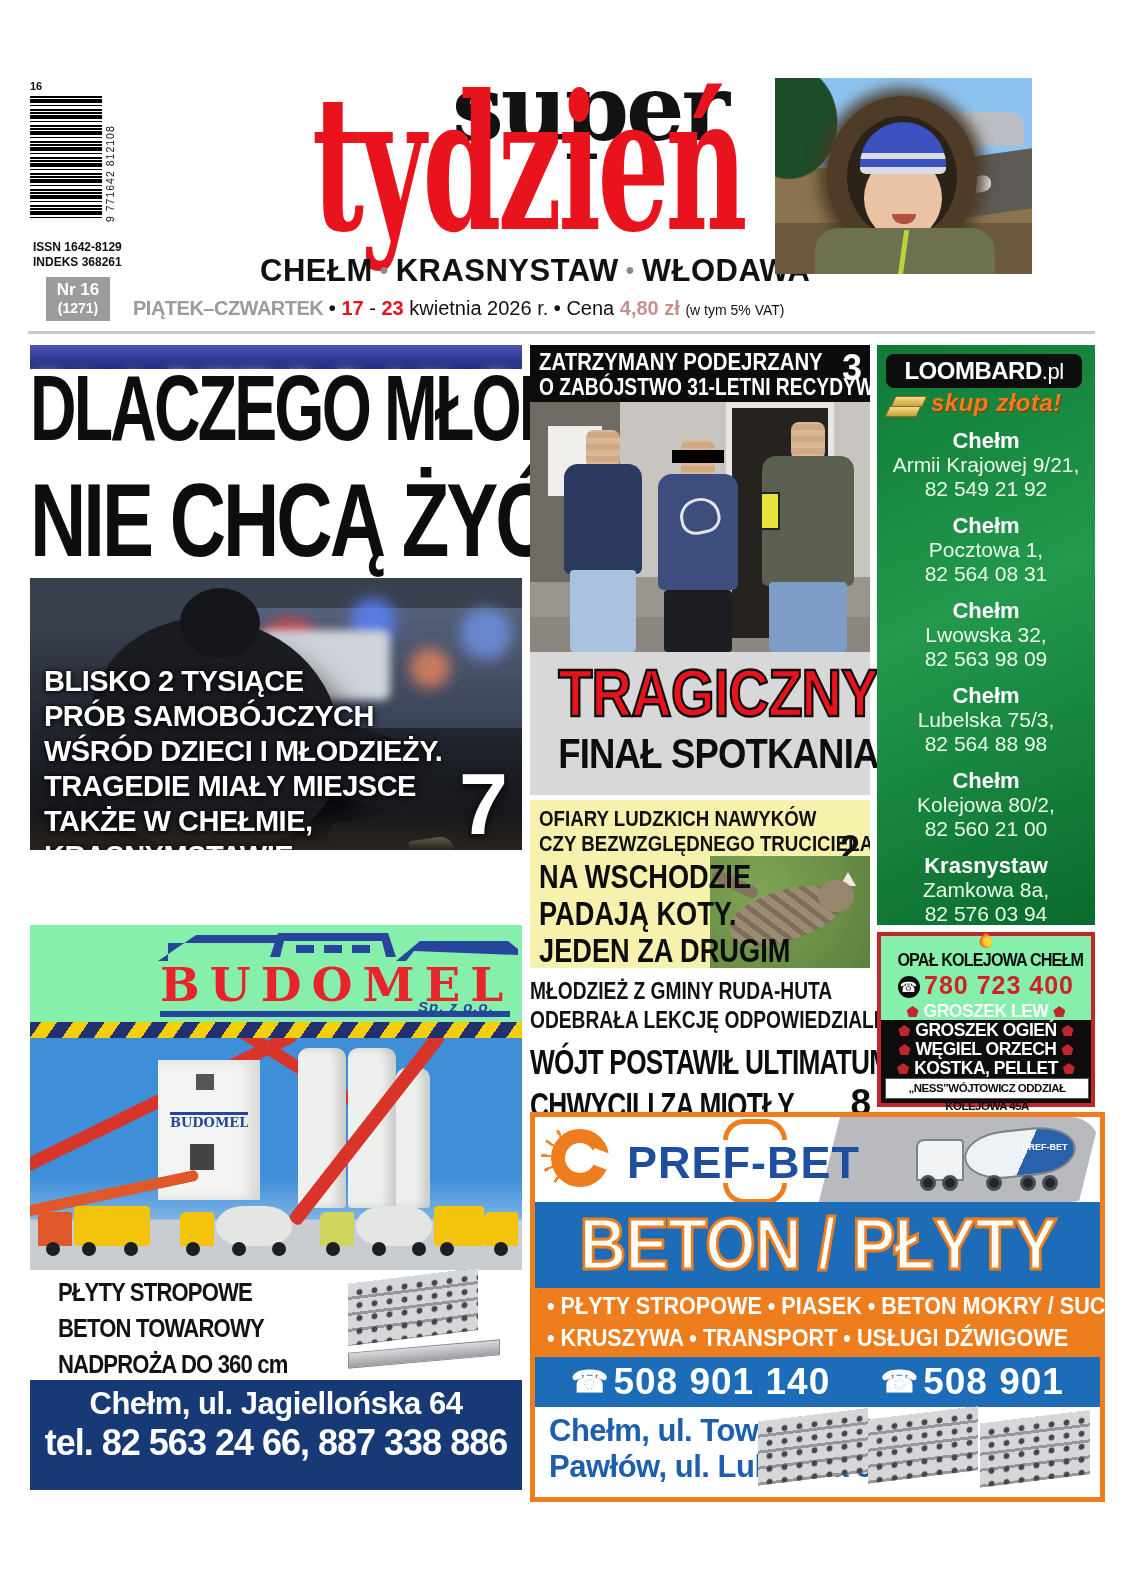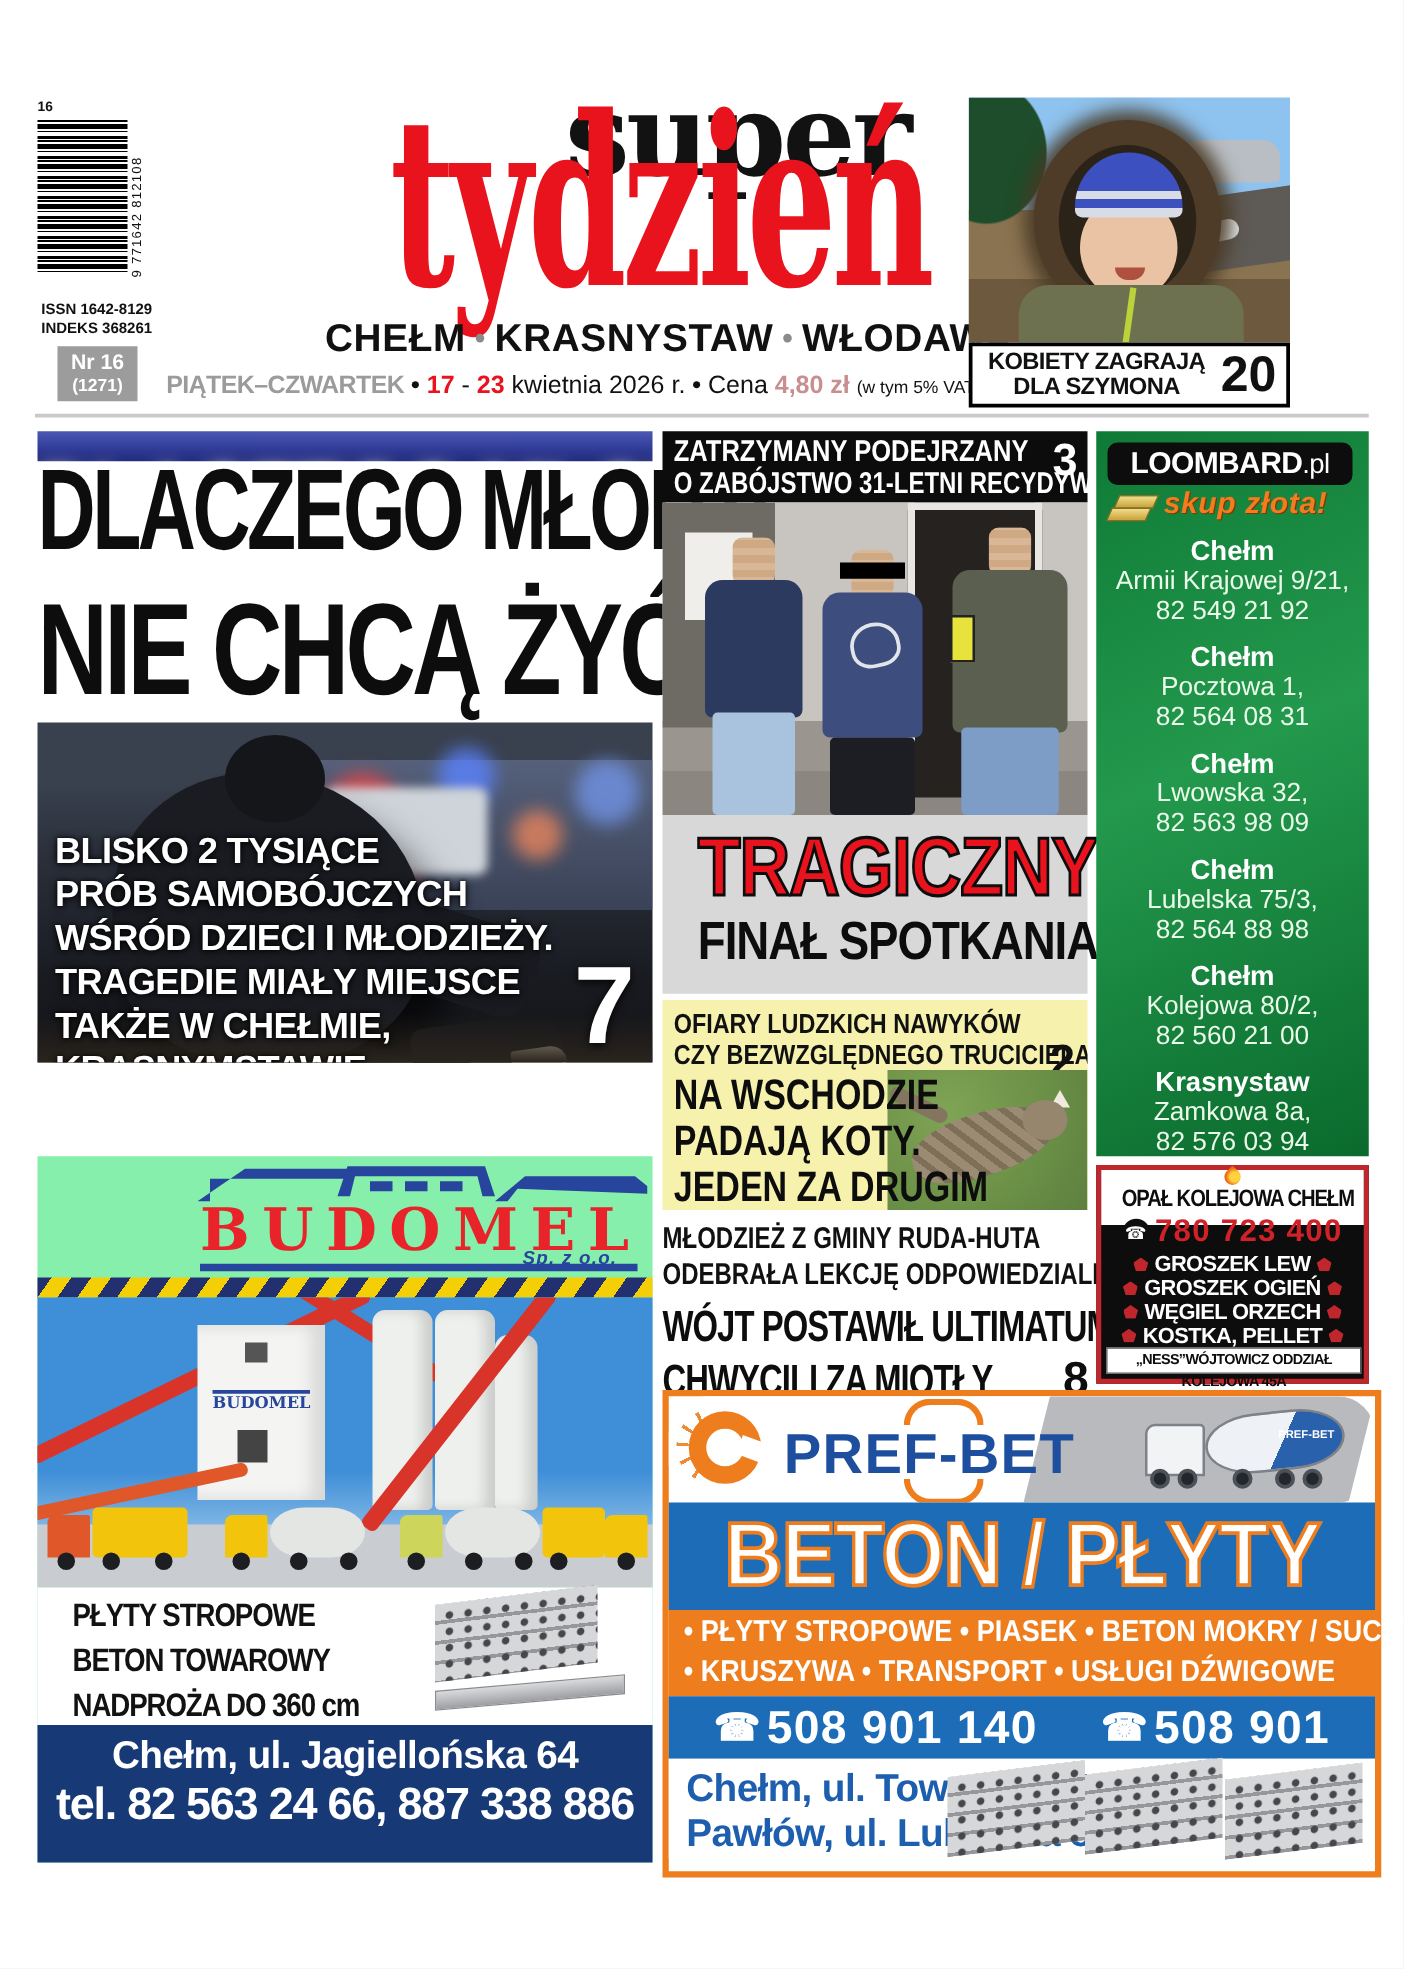--- a/index.html
+++ b/index.html
@@ -235,21 +235,21 @@
   .gold-bars i:nth-child(1){left:0;top:11px;}
   .gold-bars i:nth-child(2){left:6px;top:1px;}
   .lb-list{position:absolute;left:0;top:84px;width:100%;text-align:center;color:#fff;}
   .lb-item{margin-bottom:13px;}
   .lb-city{font-size:22px;font-weight:bold;line-height:24px;}
   .lb-line{font-size:21px;line-height:24px;color:#eafbea;font-weight:normal;}
 
   
   .opal{left:877px;top:932px;width:218px;height:175px;border:4px solid #c0272d;background:#0d0d0d;
      box-sizing:border-box;}
-  .op-top{position:absolute;left:0;top:0;width:100%;height:44px;background:#ffffff;text-align:center;}
+  .op-top{position:absolute;left:0;top:0;width:100%;height:84px;background:#86efac;text-align:center;}
   .flame{position:absolute;left:50%;top:-1px;transform:translateX(-50%) rotate(-45deg);
      width:13px;height:13px;border-radius:50% 0 50% 50%;
      background:radial-gradient(circle at 60% 60%,#ffd23e 0 35%,#f07818 60%,#d23414 100%);}
   .op-title{padding-top:13px;font-size:19px;font-weight:bold;color:#0d0d0d;letter-spacing:-1px;}
   .op-phone{font-size:25px;font-weight:bold;color:#cf2128;letter-spacing:1px;}
   .op-phone .ph-ic{display:inline-block;width:22px;height:22px;border-radius:50%;background:#0d0d0d;
      color:#fff;font-size:14px;line-height:22px;vertical-align:2px;margin-right:4px;font-weight:normal;}
   .op-list{position:absolute;left:0;top:66px;width:100%;text-align:center;color:#fff;}
   .op-item{font-size:17.5px;font-weight:bold;line-height:19px;letter-spacing:-.5px;}
   .penta{display:inline-block;width:12px;height:11px;background:#c0272d;margin:0 5px;
@@ -351,27 +351,20 @@
       <div class="pp-snow"></div>
       <div class="pp-car"></div>
       <div class="pp-hood"></div>
       <div class="pp-hood-in"></div>
       <div class="pp-face"></div>
       <div class="pp-beanie"></div>
       <div class="pp-smile"></div>
       <div class="pp-jacket"></div>
       <div class="pp-zip"></div>
     </div>
-    <div class="promo-caption">
-      <div class="txt">
-        <div>KOBIETY ZAGRAJĄ</div>
-        <div>DLA SZYMONA</div>
-      </div>
-      <div class="num">20</div>
-    </div>
   </div>
 
   <div class="abs blue-bar"></div>
   <div class="abs hl1"><span class="sx70">DLACZEGO MŁODZI</span></div>
   <div class="abs hl2"><span class="sx75">NIE CHCĄ ŻYĆ?</span></div>
   <div class="abs lead-photo">
     <div class="lp-window"></div>
     <div class="lp-bokeh">
       <i style="left:30px;top:40px;width:60px;height:60px;background:rgba(230,70,70,.8);"></i>
       <i style="left:120px;top:20px;width:46px;height:46px;background:rgba(90,130,255,.8);"></i>

